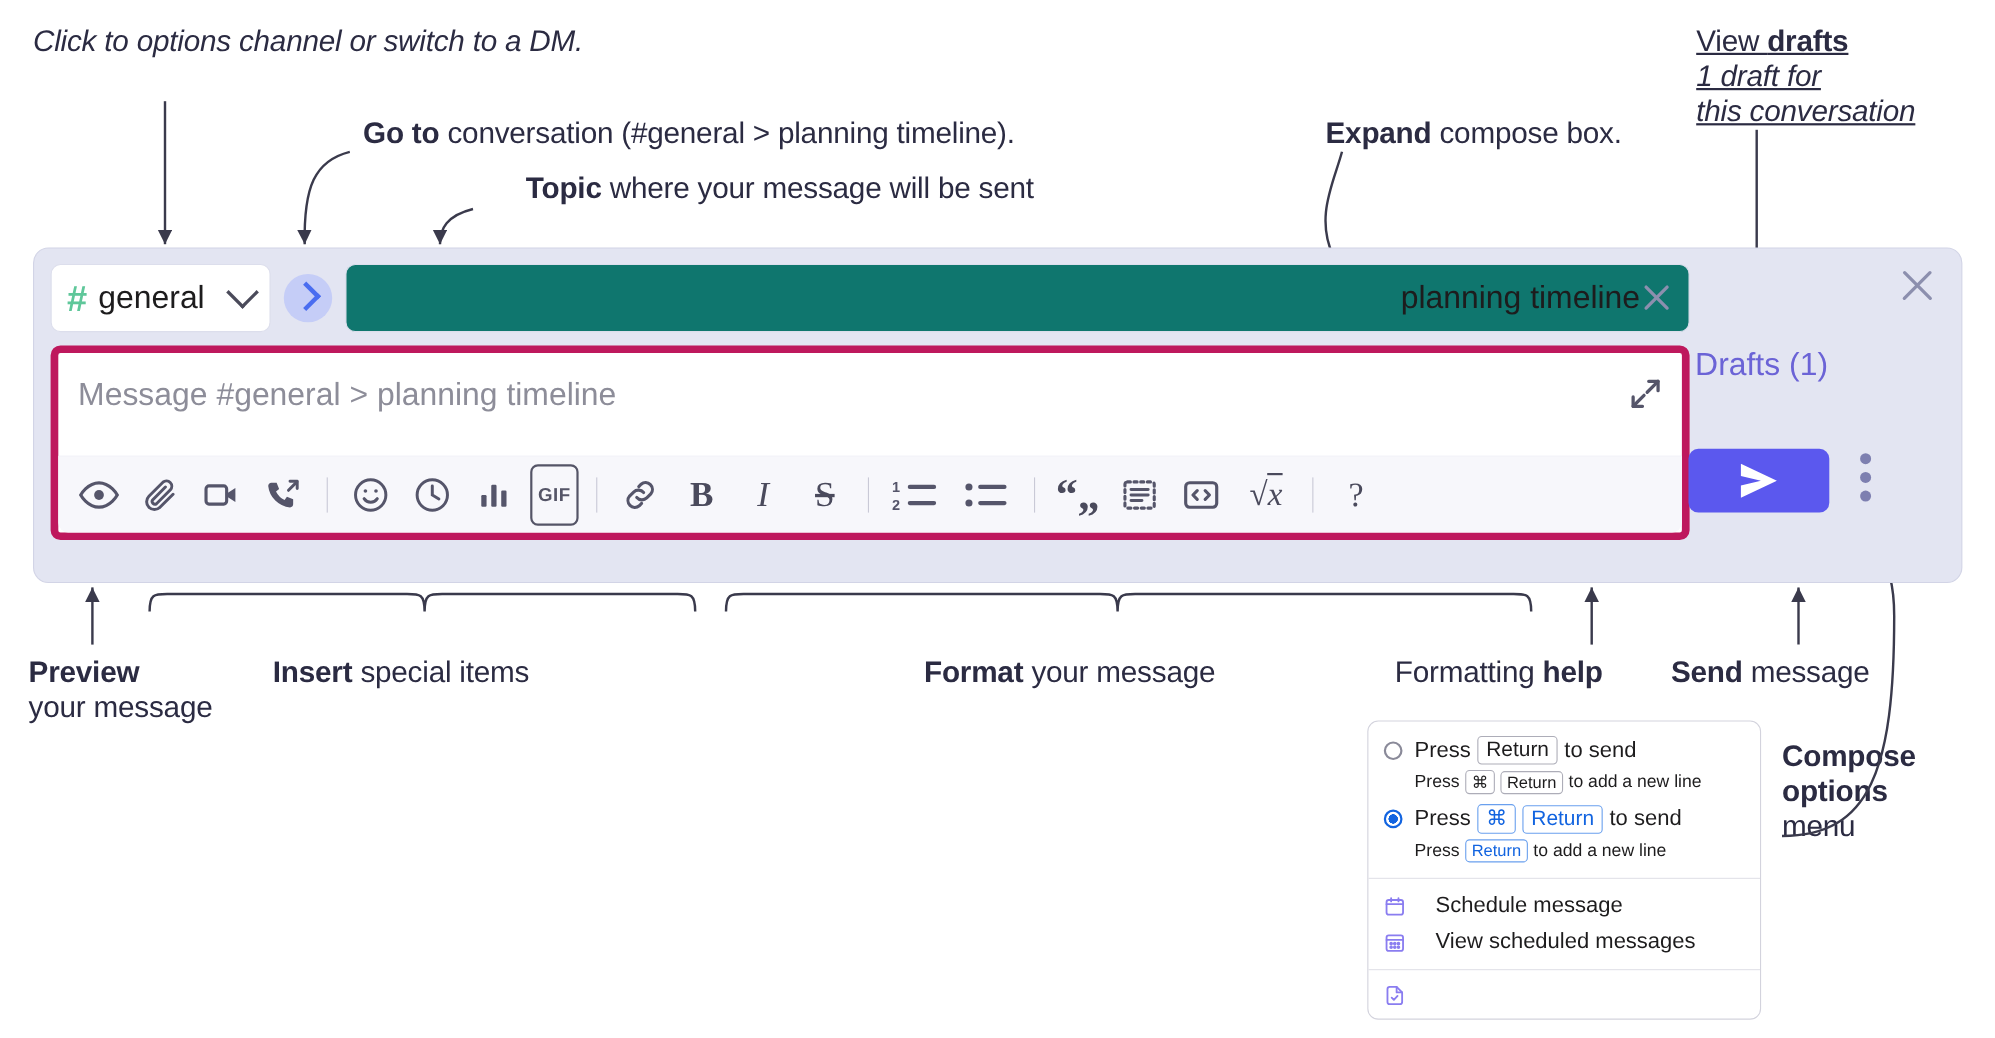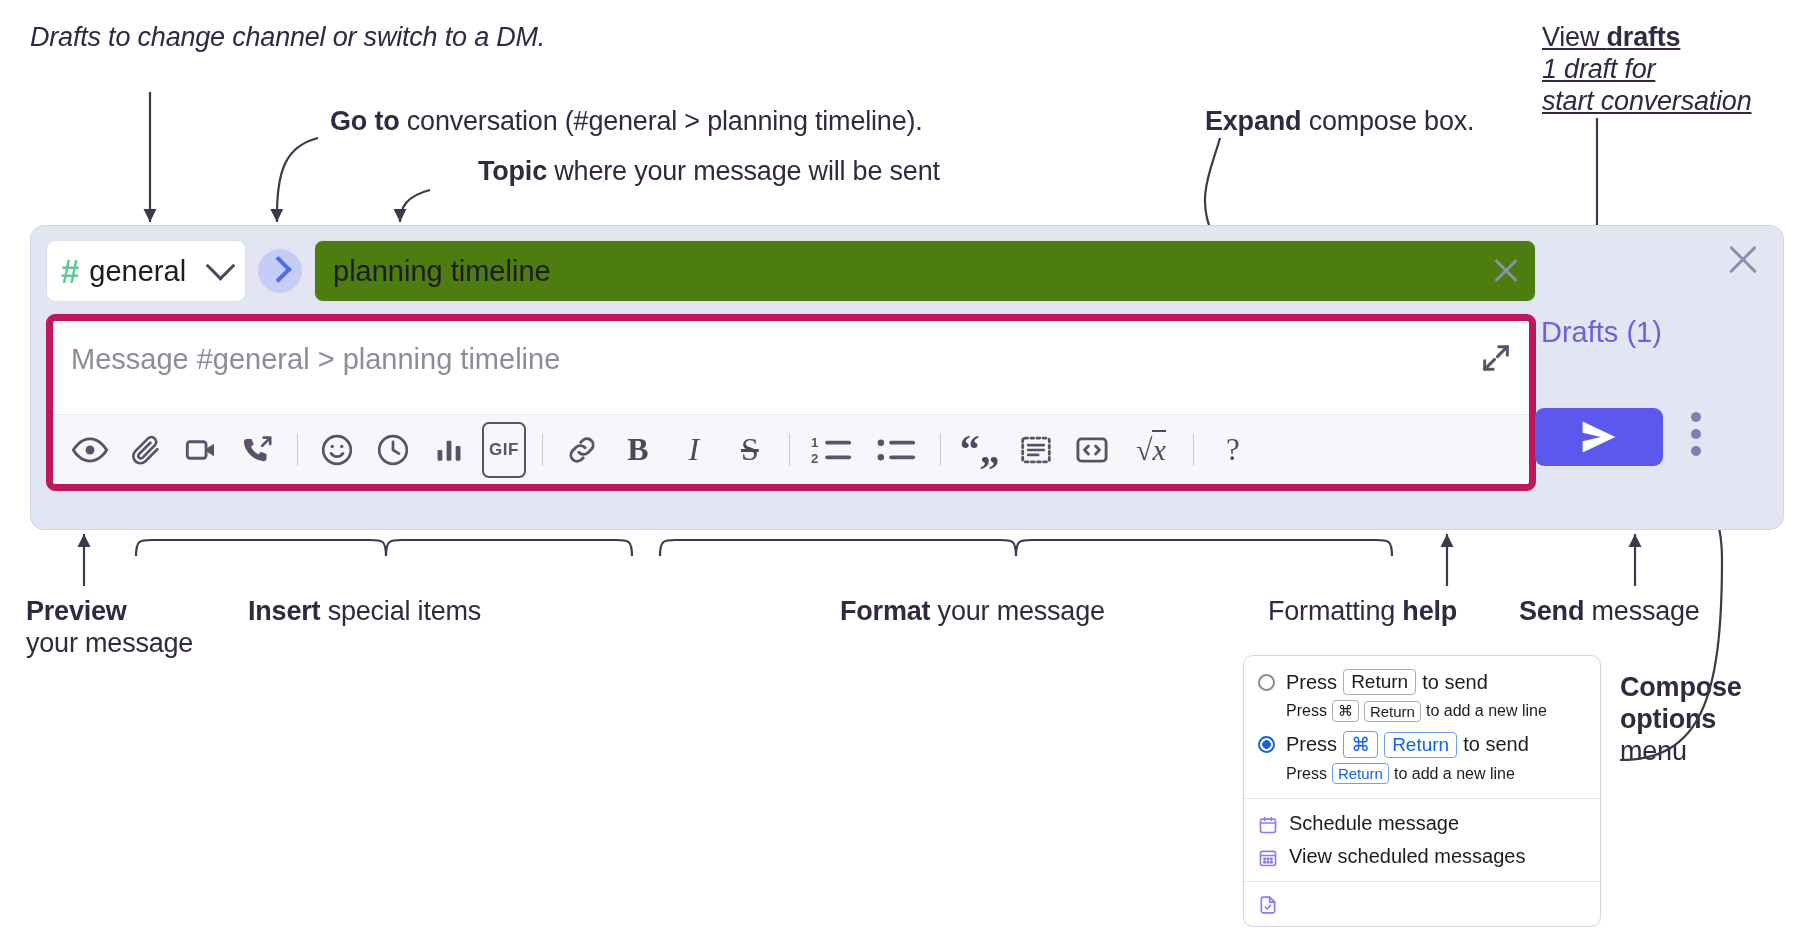--- a/index.html
+++ b/index.html
@@ -29,22 +29,22 @@
   #channel-pill .label{font-size:29px;color:#1d1c1d;flex:1;}
   .chev{width:18px;height:18px;border-right:3px solid #4a4a5a;border-bottom:3px solid #4a4a5a;
         transform:rotate(45deg) translate(-4px,-4px);}
   #goto-btn{
     width:44px;height:44px;border-radius:50%;background:#c5cdf7;margin:0 12px;
     display:flex;align-items:center;justify-content:center;flex:none;
   }
   #goto-btn .gchev{width:15px;height:15px;border-right:4px solid #4a6df0;border-top:4px solid #4a6df0;
         transform:rotate(45deg) translateX(-3px);}
   #topic-field{
-    flex:1;height:62px;background:#4d7c0f;border:1px solid #dcdeec;border-radius:9px;
-    display:flex;align-items:center;padding:0 14px 0 18px;box-sizing:border-box;
+    flex:1;height:62px;background:#0f766e;border:1px solid #dcdeec;border-radius:9px;
+    display:flex;align-items:center;padding:0 14px 0 18px;box-sizing:border-box;text-align:right;
   }
   #topic-field .val{font-size:29px;color:#1d1c1d;flex:1;}
   .xicon{width:30px;height:30px;position:relative;flex:none;}
   .xicon:before,.xicon:after{content:"";position:absolute;left:0;top:13px;width:30px;height:3px;
         background:#8c8fae;border-radius:2px;}
   .xicon:before{transform:rotate(45deg);}
   .xicon:after{transform:rotate(-45deg);}
 
   #message-box{
     margin-top:12px;background:#fff;border:7px solid #be185d;border-radius:9px;
@@ -93,46 +93,46 @@
   .radio{width:17px;height:17px;border:2px solid #8a8a99;border-radius:50%;flex:none;margin-right:11px;
       box-sizing:border-box;}
   .radio.on{border-color:#1264e0;background:radial-gradient(circle,#1264e0 0 45%,#fff 48% 100%);}
   .opt-main{font-size:20px;color:#1d1c1d;display:flex;align-items:center;gap:6px;}
   .opt-sub{font-size:16px;color:#1d1c1d;display:flex;align-items:center;gap:5px;
       padding:2px 14px 6px 42px;}
   .key{border:1px solid #adadb8;border-radius:4px;padding:1px 7px;font-size:19px;background:#fff;}
   .key.sm{font-size:15px;padding:1px 5px;}
   .key.blue{border-color:#6aa0ee;color:#1264e0;}
   .menu-div{height:1px;background:#e2e2e8;margin:8px 0;}
-  .menu-item{display:flex;align-items:flex-end;gap:11px;padding:5px 14px;font-size:20px;color:#1d1c1d;}
+  .menu-item{display:flex;align-items:center;gap:27px;padding:5px 14px;font-size:20px;color:#1d1c1d;}
   .mi-icon{width:20px;height:20px;flex:none;}
 </style>
 </head>
 <body>
 
 <div class="abs ann" style="left:30px;top:22px;">
-  <div><i>Drafts to change channel or switch to a DM.</i></div>
+  <div><i>Click to options channel or switch to a DM.</i></div>
 </div>
 
 <div class="abs ann" style="left:330px;top:106px;">
   <b>Go to</b><span> conversation (#general &gt; planning timeline).</span>
 </div>
 
 <div class="abs ann" style="left:478px;top:156px;">
   <b>Topic</b><span> where your message will be sent</span>
 </div>
 
 <div class="abs ann" style="left:1205px;top:106px;">
   <b>Expand</b><span> compose box.</span>
 </div>
 
 <div class="abs ann" style="left:1542px;top:22px;text-decoration:underline;">
   <div><span>View </span><b>drafts</b></div>
   <div><i>1 draft for</i></div>
-  <div><i>start conversation</i></div>
+  <div><i>this conversation</i></div>
 </div>
 
 <div class="abs ann" style="left:26px;top:596px;">
   <div><b>Preview</b></div>
   <div><span>your message</span></div>
 </div>
 
 <div class="abs ann" style="left:248px;top:596px;">
   <b>Insert</b><span> special items</span>
 </div>

